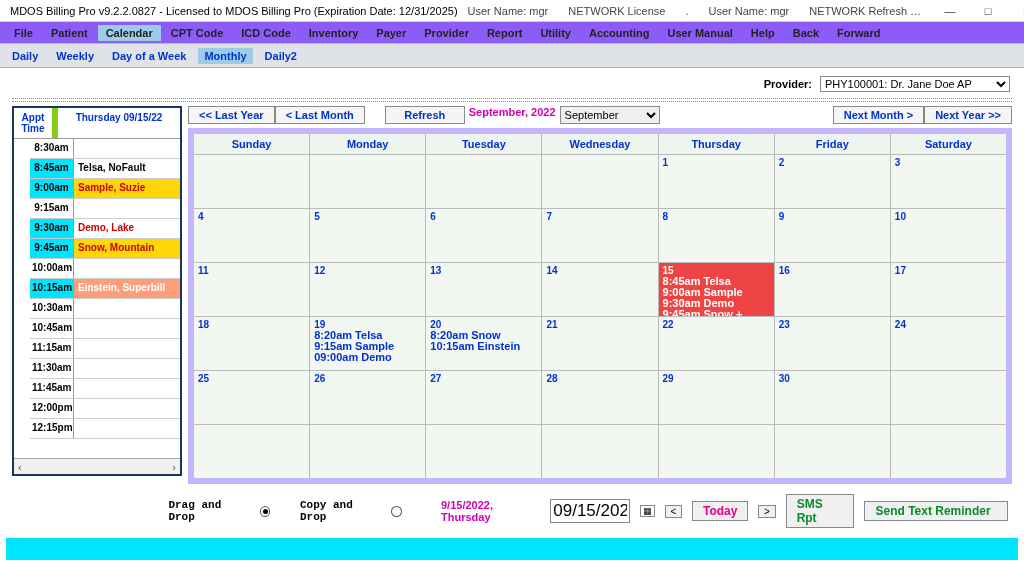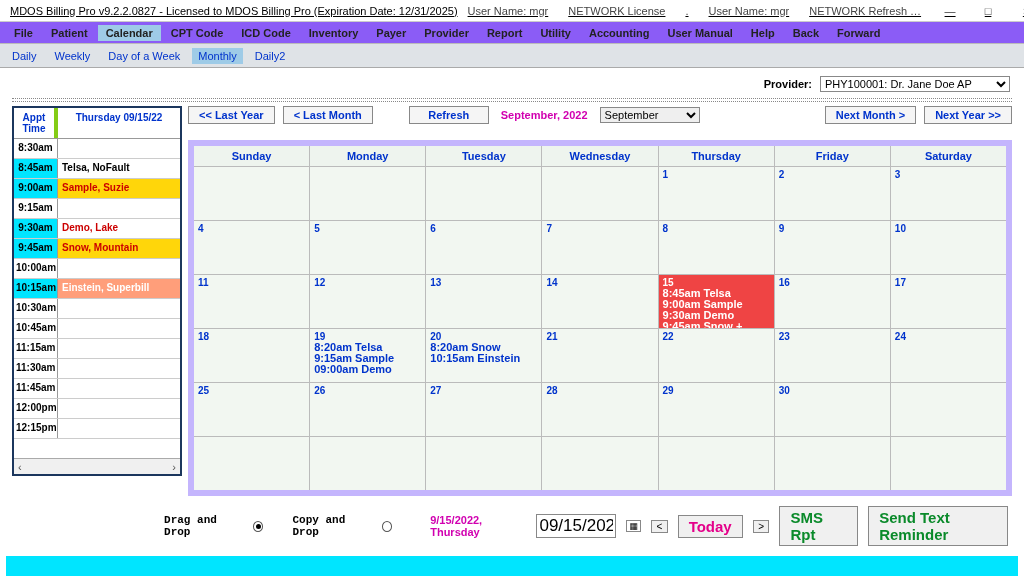--- a/index.html
+++ b/index.html
@@ -1,51 +1,51 @@
 <!DOCTYPE html>
 <html><head>
 <meta charset="utf-8">
 <style>
   * { box-sizing: border-box; font-family: Arial, sans-serif; }
   body { margin:0; background:#fff; font-size:11px; color:#000; }
-  .titlebar { background:#fff; border-bottom:1px solid #ccc; height:22px; display:flex; align-items:center; padding:0 4px;text-decoration:underline; }
+  .titlebar { background:#fff; border-bottom:1px solid #ccc; height:22px; display:flex; align-items:center; padding:0 4px; }
   .titlebar .app-icon { width:14px; height:14px; background:linear-gradient(45deg,#2a6,#28c); margin-right:6px; }
   .title-txt { flex:0 0 auto; white-space:nowrap; }
   .title-spacer { flex:1; }
   .title-info { color:#444; margin:0 10px; white-space:nowrap; }
   .win-btns { display:flex; gap:0; }
   .win-btn { width:38px; height:20px; text-align:center; line-height:20px; color:#333; }
   .menubar { background:#8b5cf6; border-bottom:1px solid #bbb; height:22px; display:flex; align-items:center; padding:0 6px; gap:2px; }
   .menu-item { padding:2px 8px; font-weight:bold; color:#222; }
   .menu-item.active { background:#9ecbe7; }
   .viewbar { background:#dfe3e7; height:24px; display:flex; align-items:center; padding:0 6px; gap:6px; border-bottom:1px solid #aaa; }
-  .view-item { color:#0033cc; font-weight:normal; padding:2px 6px; }
+  .view-item { color:#0033cc; font-weight:bold; padding:2px 6px; }
   .view-item.sel { background:#9ecbe7; }
   .outer { padding:4px 6px; }
   .providerbar { display:flex; justify-content:flex-end; align-items:center; gap:8px; padding:4px 8px 6px 8px; }
   .providerbar label { font-weight:bold; }
   .providerbar select { width:190px; font-size:11px; background:#fff; border:1px solid #888; }
   .dot-row { border-top:1px dotted #888; border-bottom:1px dotted #888; height:4px; margin:0 6px 4px 6px; }
   .main { display:flex; gap:6px; padding:0 6px; }
   .leftcol { width:170px; border:2px solid #1b365d; background:#fff; display:flex; flex-direction:column; height:370px; }
   .left-head { display:flex; border-bottom:1px solid #999; }
   .hcell { font-weight:bold; color:#0033cc; text-align:center; padding:4px 2px; font-size:10px; }
-  .hcell.a { width:44px; border-right:4px solid #84cc16; }
+  .hcell.a { width:44px; border-right:6px solid #84cc16; }
   .hcell.b { flex:1; }
   .slots { overflow-y:auto; flex:1; }
-  .slot { display:flex; border-bottom:1px solid #ccc; height:20px; }
+  .slot { display:flex; border-bottom:1px solid #ccc; height:20px;margin-left:16px; }
   .slot .t { width:44px; border-right:1px solid #999; font-size:10px; font-weight:bold; padding:3px 2px; text-align:center; }
   .slot .v { flex:1; font-size:10px; font-weight:bold; padding:3px 4px; white-space:nowrap; overflow:hidden; }
   .slot.cyan .t { background:#00e5ff; }
   .slot .v.yellow { background:#ffd60a; color:#c00; }
   .slot .v.red { color:#c00; }
   .slot .v.coral { background:#ff9e7a; color:#fff; }
   .left-scroll { height:16px; background:#f0f0f0; border-top:1px solid #aaa; display:flex; justify-content:space-between; padding:0 4px; align-items:center; color:#555; }
   .rightcol { flex:1; }
-  .navrow { display:flex; gap:8px; align-items:center; margin-bottom:16px; }
+  .navrow { display:flex; margin-bottom:4px; }
   .nav-btn { background:#f5f5f5; border:1px solid #888; padding:2px 10px; font-size:11px; color:#0033cc; font-weight:bold; min-width:80px; text-align:center; }
   .nav-label { color:#d100b0; font-weight:bold; margin:0 4px; }
   .month-sel { font-size:11px; border:1px solid #888; width:100px; }
   .flex-sp { flex:1; }
   .calgrid { border:6px solid #c4b5fd; }
   .cal-head { display:flex; background:#eef4ee; }
   .cal-head div { flex:1; text-align:center; font-weight:bold; color:#0033cc; padding:4px 0; border-right:1px solid #bbb; }
   .cal-head div:last-child{border-right:none;}
   .cal-row { display:flex; height:54px; }
   .cell { flex:1; border-right:1px solid #bbb; border-top:1px solid #bbb; background:#f2f7f1; font-size:10px; position:relative; padding:2px 4px; overflow:hidden; }
@@ -55,21 +55,21 @@
   .cell.today .dn { color:#fff; }
   .cell .ev { color:#0033cc; font-size:11px; line-height:11px; font-weight:bold; }
   .cell.today .ev { color:#fff; }
   .bottombar { display:flex; align-items:center; gap:10px; padding:10px 10px 4px 10px; }
   .bottombar .lbl { font-family:"Courier New",monospace; font-weight:bold; }
   .radio { width:11px; height:11px; border:1px solid #555; border-radius:50%; display:inline-block; vertical-align:middle; position:relative; }
   .radio.on::after{content:"";position:absolute;left:2px;top:2px;width:5px;height:5px;border-radius:50%;background:#000;}
   .date-txt { color:#d100b0; font-weight:bold; }
   .date-input { border:1px solid #888; padding:1px 2px; width:80px; font-size:17px; }
   .mini-btn { border:1px solid #888; background:#f0f0f0; width:18px; text-align:center; font-size:10px; }
-  .act-btn { border:1px solid #888; background:#f0f0f0; padding:2px 10px; font-weight:bold; font-size:15px; }
+  .act-btn { border:1px solid #888; background:#f0f0f0; padding:2px 10px; font-weight:bold; font-size:12px; }
   .act-btn.pink { color:#e4008a; }
   .act-btn.green { color:#0a8a2a; }
   .act-btn.darkgreen { color:#0a8a2a; width:150px; }
   .cyanbar { background:#00e5ff; height:22px; margin-top:6px; }
 </style>
 </head>
 <body>
 
 <div class="titlebar">
   <div class="app-icon"></div>

